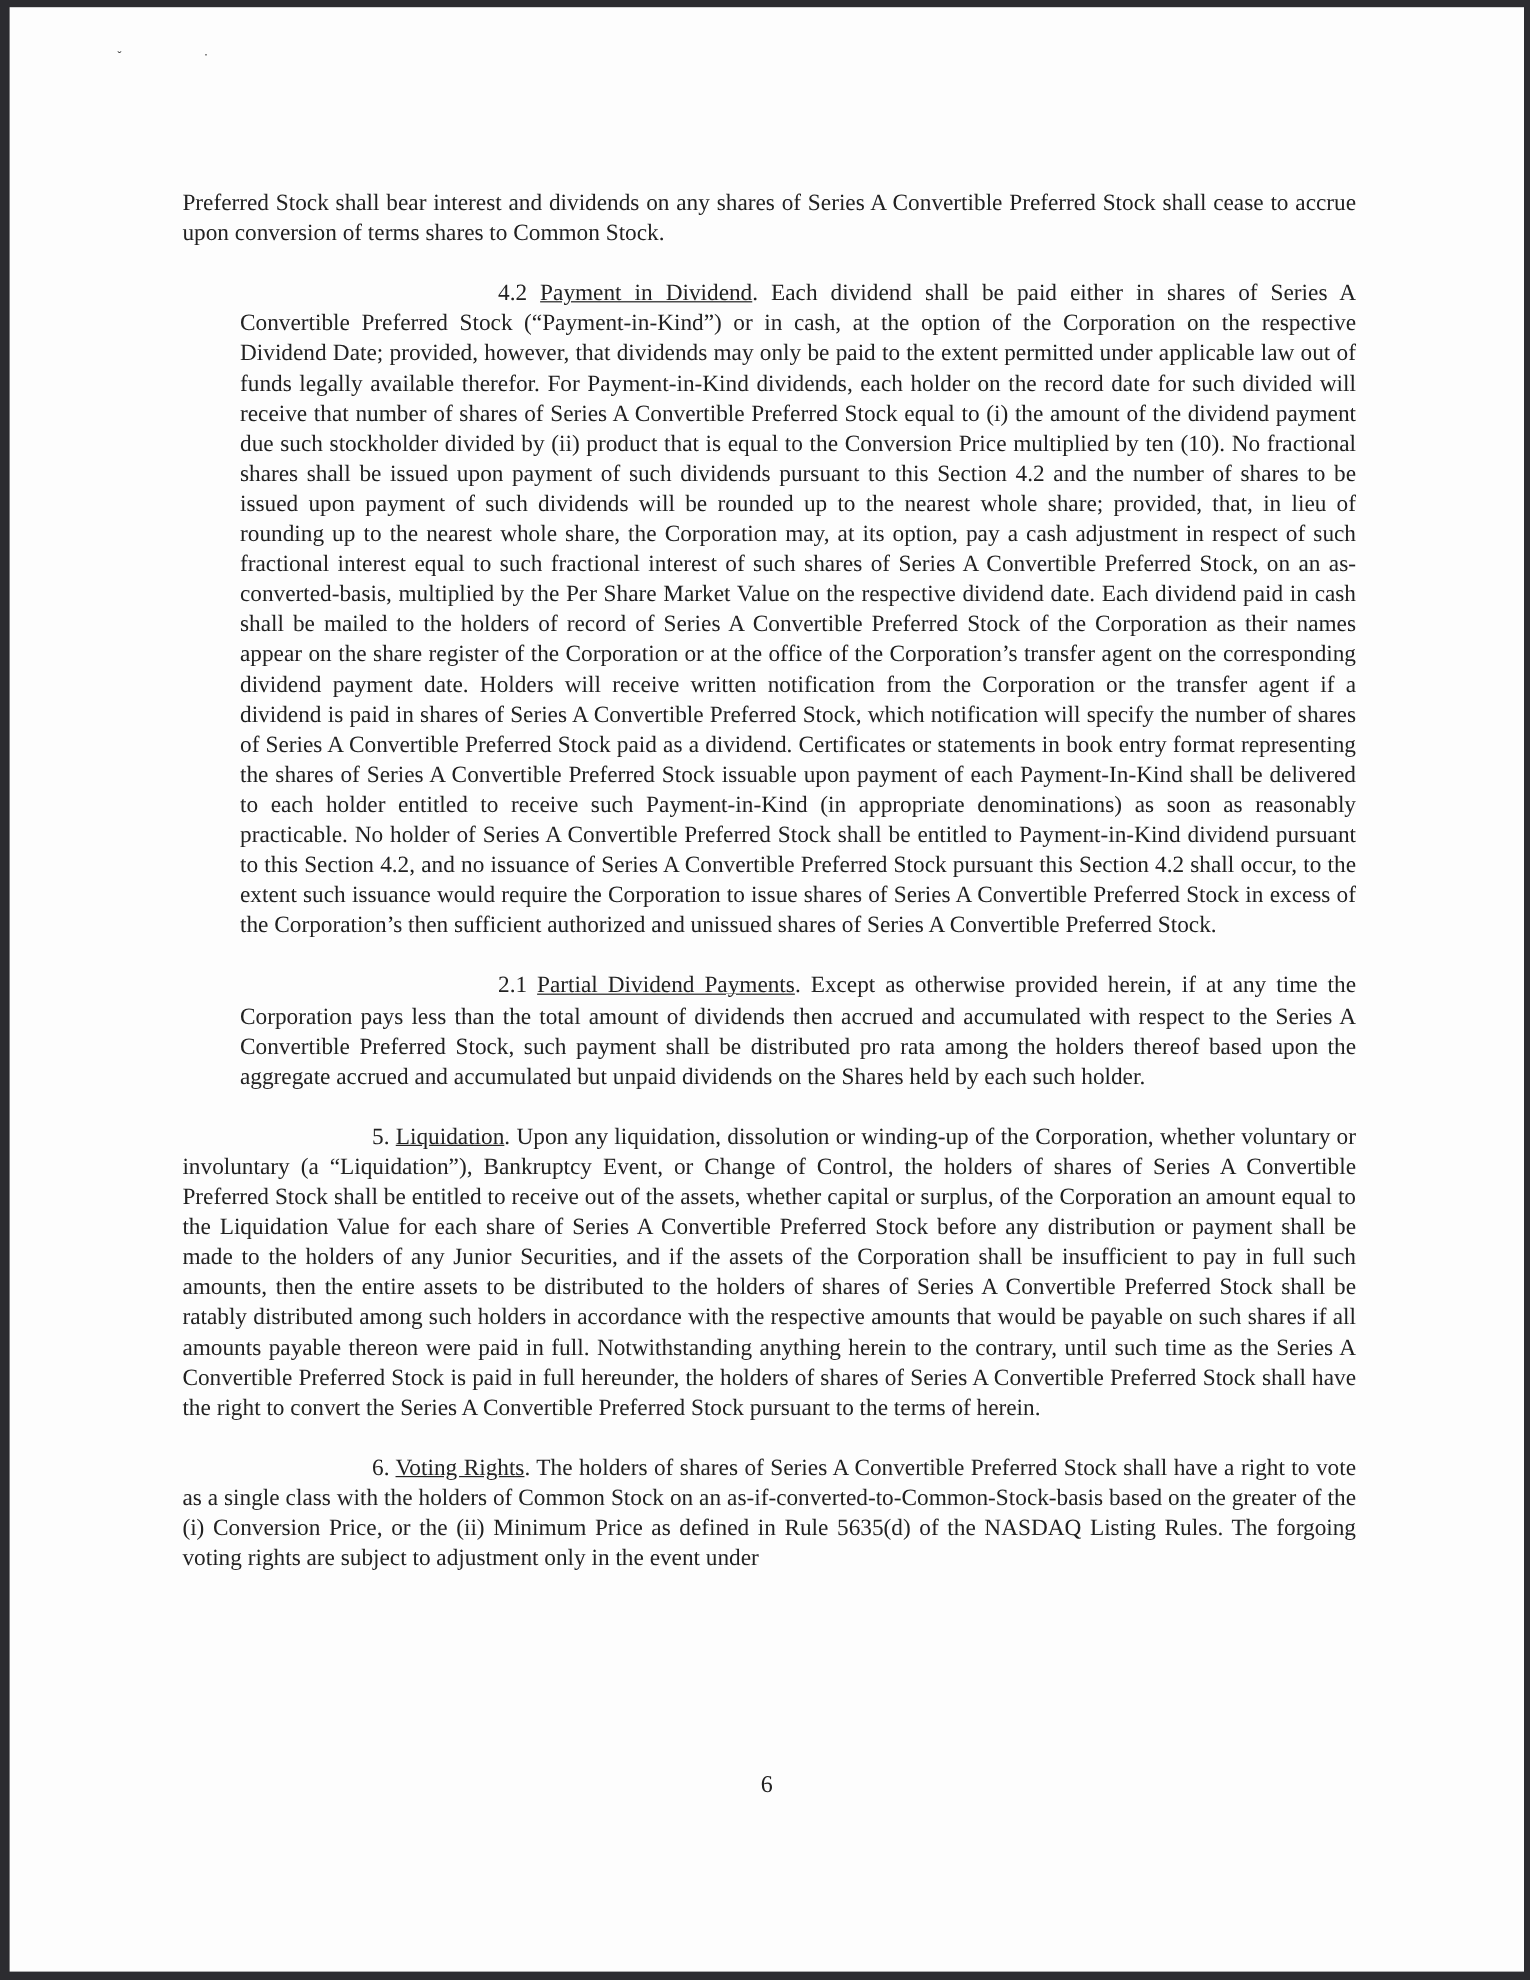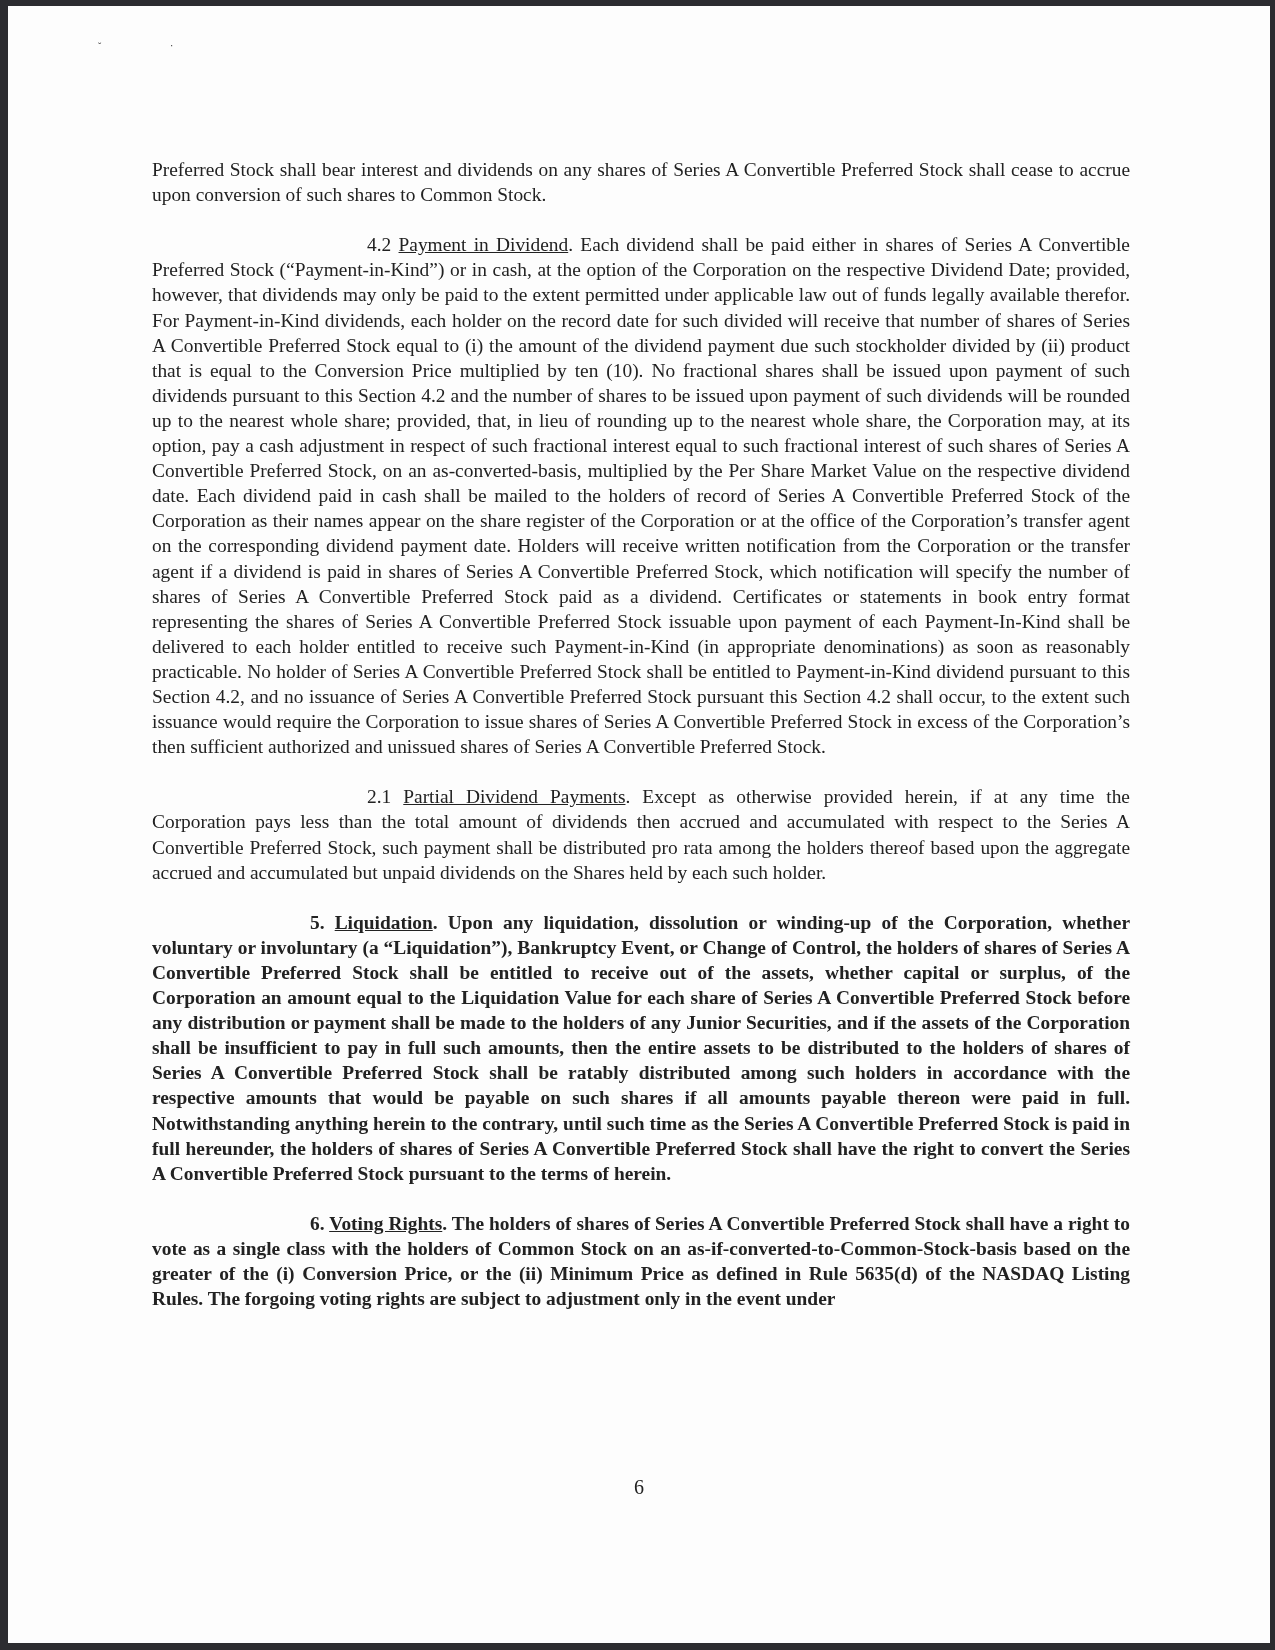--- a/index.html
+++ b/index.html
@@ -36,22 +36,22 @@
       width: 978px;
       font-family: "Liberation Serif", serif;
       font-size: 19.4px;
       line-height: 25.1px;
       color: #222;
       text-align: justify;
     }
     .para {
       margin: 0 0 25.1px 0;
     }
-    .indent-sub { text-indent: 215px; }
-    .indent-sec { text-indent: 158px; font-weight: bold; }
+    .indent-sub { text-indent: 215px; margin-left: 48px; }
+    .indent-sec { text-indent: 158px; }
     .heading-u { text-decoration: underline; }
     .page-number {
       position: absolute;
       left: 0;
       width: 1262px;
       top: 1470px;
       text-align: center;
       font-family: "Liberation Serif", serif;
       font-size: 20px;
       color: #222;
@@ -59,21 +59,21 @@
   </style>
 </head>
 <body>
 
 <div class="page">
   <span class="scan-mark mark-1">ˇ</span>
   <span class="scan-mark mark-2">·</span>
 
   <div class="body-text">
     <p class="para">
-      <span>Preferred Stock shall bear interest and dividends on any shares of Series A Convertible Preferred Stock shall cease to accrue upon conversion of such shares to Common Stock.</span>
+      <span>Preferred Stock shall bear interest and dividends on any shares of Series A Convertible Preferred Stock shall cease to accrue upon conversion of terms shares to Common Stock.</span>
     </p>
 
     <p class="para indent-sub">
       <span>4.2</span>
       <span class="heading-u">Payment in Dividend</span><span>. Each dividend shall be paid either in shares of Series A Convertible Preferred Stock (“Payment-in-Kind”) or in cash, at the option of the Corporation on the respective Dividend Date; provided, however, that dividends may only be paid to the extent permitted under applicable law out of funds legally available therefor. For Payment-in-Kind dividends, each holder on the record date for such divided will receive that number of shares of Series A Convertible Preferred Stock equal to (i) the amount of the dividend payment due such stockholder divided by (ii) product that is equal to the Conversion Price multiplied by ten (10). No fractional shares shall be issued upon payment of such dividends pursuant to this Section 4.2 and the number of shares to be issued upon payment of such dividends will be rounded up to the nearest whole share; provided, that, in lieu of rounding up to the nearest whole share, the Corporation may, at its option, pay a cash adjustment in respect of such fractional interest equal to such fractional interest of such shares of Series A Convertible Preferred Stock, on an as-converted-basis, multiplied by the Per Share Market Value on the respective dividend date. Each dividend paid in cash shall be mailed to the holders of record of Series A Convertible Preferred Stock of the Corporation as their names appear on the share register of the Corporation or at the office of the Corporation’s transfer agent on the corresponding dividend payment date. Holders will receive written notification from the Corporation or the transfer agent if a dividend is paid in shares of Series A Convertible Preferred Stock, which notification will specify the number of shares of Series A Convertible Preferred Stock paid as a dividend. Certificates or statements in book entry format representing the shares of Series A Convertible Preferred Stock issuable upon payment of each Payment-In-Kind shall be delivered to each holder entitled to receive such Payment-in-Kind (in appropriate denominations) as soon as reasonably practicable. No holder of Series A Convertible Preferred Stock shall be entitled to Payment-in-Kind dividend pursuant to this Section 4.2, and no issuance of Series A Convertible Preferred Stock pursuant this Section 4.2 shall occur, to the extent such issuance would require the Corporation to issue shares of Series A Convertible Preferred Stock in excess of the Corporation’s then sufficient authorized and unissued shares of Series A Convertible Preferred Stock.</span>
     </p>
 
     <p class="para indent-sub">
       <span>2.1</span>
       <span class="heading-u">Partial Dividend Payments</span><span>. Except as otherwise provided herein, if at any time the Corporation pays less than the total amount of dividends then accrued and accumulated with respect to the Series A Convertible Preferred Stock, such payment shall be distributed pro rata among the holders thereof based upon the aggregate accrued and accumulated but unpaid dividends on the Shares held by each such holder.</span>

